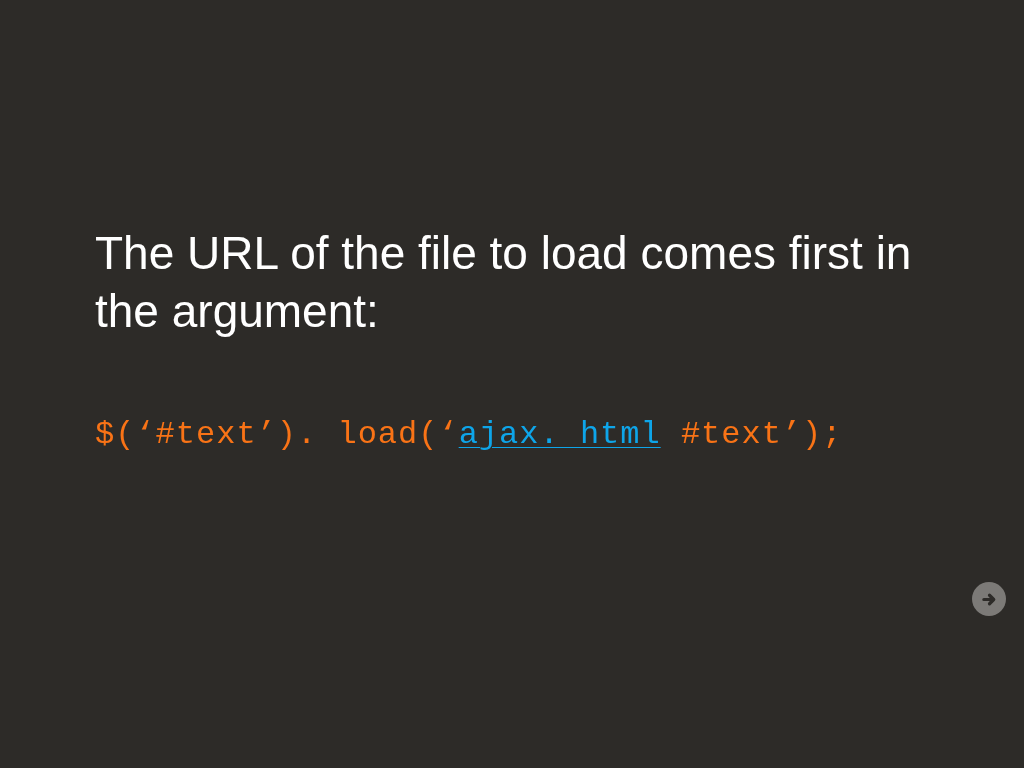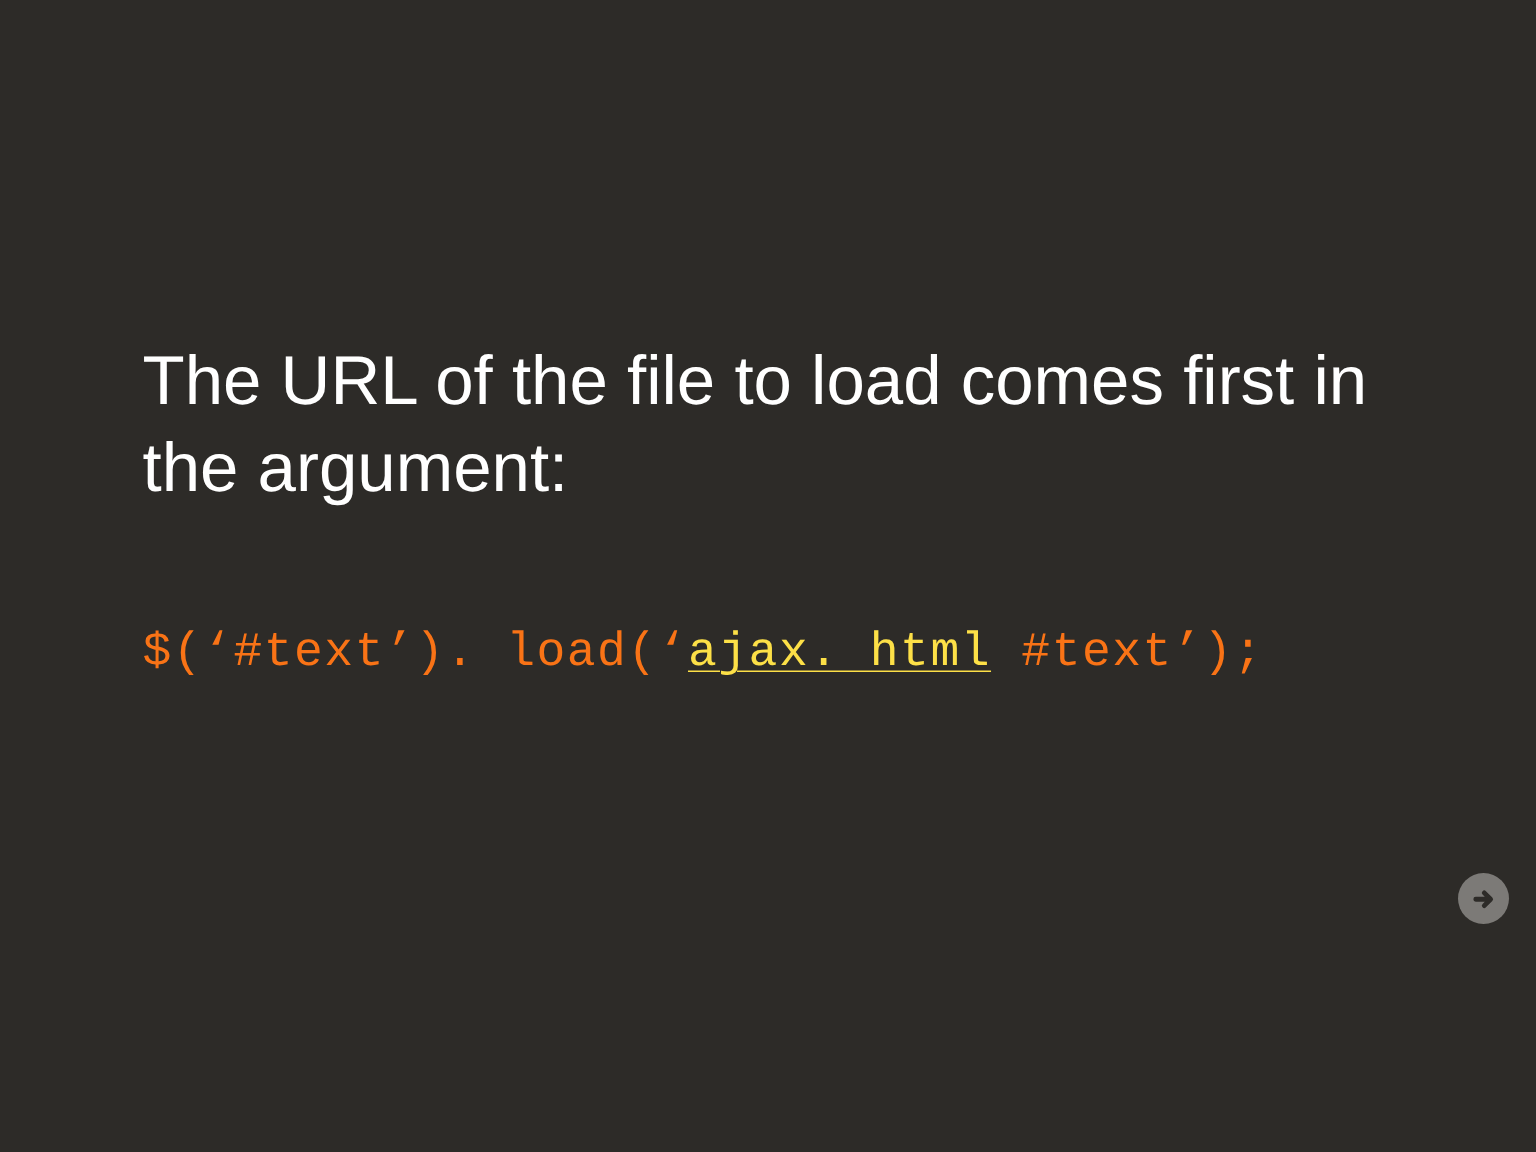--- a/index.html
+++ b/index.html
@@ -34,21 +34,21 @@
     top: 416px;
     font-family: "Courier New", Courier, monospace;
     font-size: 32px;
     letter-spacing: 1px;
     white-space: nowrap;
   }
   .code-plain {
     color: #f97316;
   }
   .code-hl {
-    color: #fde047;
+    color: #0ea5e9;
     text-decoration: underline;
     text-underline-offset: 4px;
     text-decoration-thickness: 1px;
   }
   .next-btn {
     position: absolute;
     right: 18px;
     bottom: 16px;
     width: 34px;
     height: 34px;

